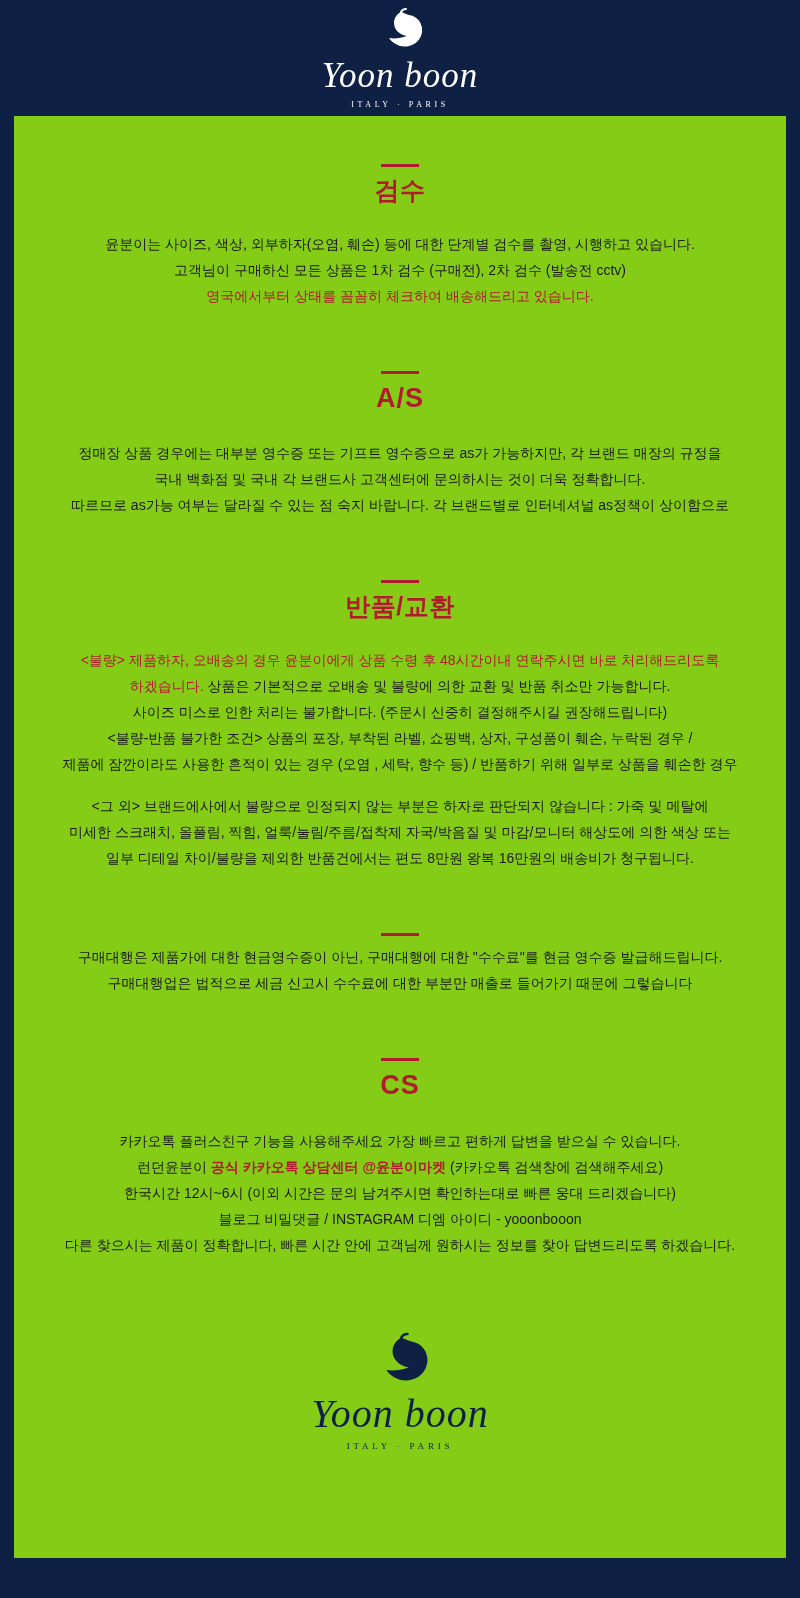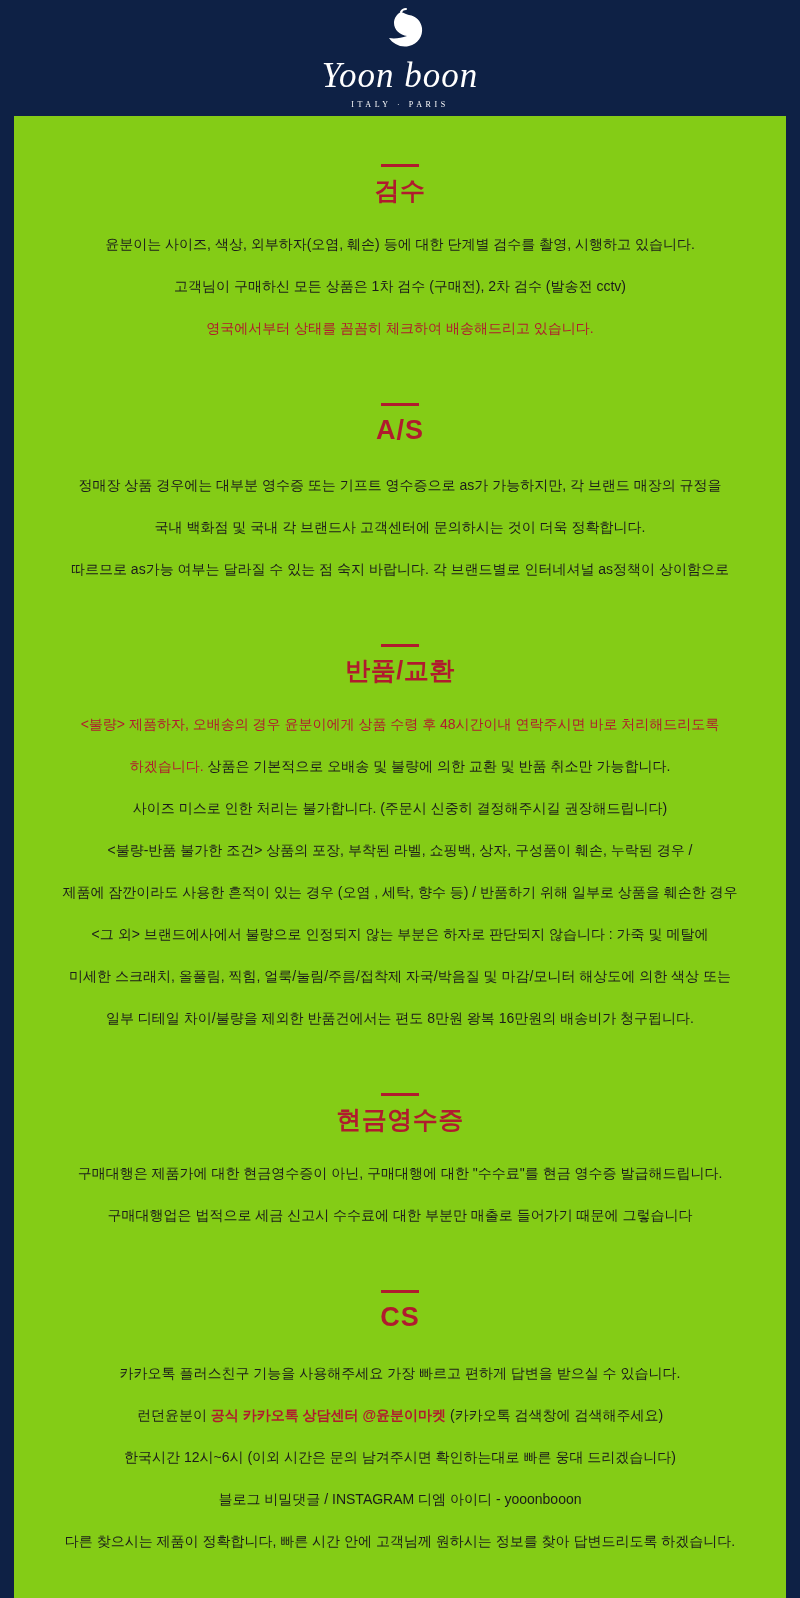--- a/index.html
+++ b/index.html
@@ -86,21 +86,21 @@
   .body-line {
     font-size: 14px;
     line-height: 26px;
     color: #1b1b1b;
     margin: 0;
   }
   .body-line.red { color: #b01b2e; }
   .body-line.mixed .red-part { color: #b01b2e; font-weight: bold; }
   .body-line.mixed .red-txt { color: #b01b2e; }
   .para { margin: 0; }
-  .para + .para { margin-top: 16px; }
+  .para + .para { margin-top: 0; }
   .block-gap { margin-top: 16px; }
 
   
   .bottom-logo-wrap {
     width: 100%;
     display: flex;
     justify-content: center;
     padding: 74px 0 56px 0;
   }
   .bottom-logo .logo-word { color: #0e2145; font-size: 40px; }
@@ -158,21 +158,20 @@
 
       <div class="block-gap">
         <p class="body-line para">&lt;그 외&gt; 브랜드에사에서 불량으로 인정되지 않는 부분은 하자로 판단되지 않습니다 : 가죽 및 메탈에</p>
         <p class="body-line para">미세한 스크래치, 올풀림, 찍힘, 얼룩/눌림/주름/접착제 자국/박음질 및 마감/모니터 해상도에 의한 색상 또는</p>
         <p class="body-line para">일부 디테일 차이/불량을 제외한 반품건에서는 편도 8만원 왕복 16만원의 배송비가 청구됩니다.</p>
       </div>
     </div>
 
     <div class="section sec-gap">
       <div class="rule"></div>
-      <h2 class="sec-title">현금영수증</h2>
       <p class="body-line para">구매대행은 제품가에 대한 현금영수증이 아닌, 구매대행에 대한 "수수료"를 현금 영수증 발급해드립니다.</p>
       <p class="body-line para">구매대행업은 법적으로 세금 신고시 수수료에 대한 부분만 매출로 들어가기 때문에 그렇습니다</p>
     </div>
 
     <div class="section sec-gap">
       <div class="rule"></div>
       <h2 class="sec-title latin">CS</h2>
       <p class="body-line para">카카오톡 플러스친구 기능을 사용해주세요 가장 빠르고 편하게 답변을 받으실 수 있습니다.</p>
       <p class="body-line para mixed"><span>런던윤분이 </span><span class="red-part">공식 카카오톡 상담센터 @윤분이마켓</span><span> (카카오톡 검색창에 검색해주세요)</span></p>
       <p class="body-line para">한국시간 12시~6시 (이외 시간은 문의 남겨주시면 확인하는대로 빠른 웅대 드리겠습니다)</p>

